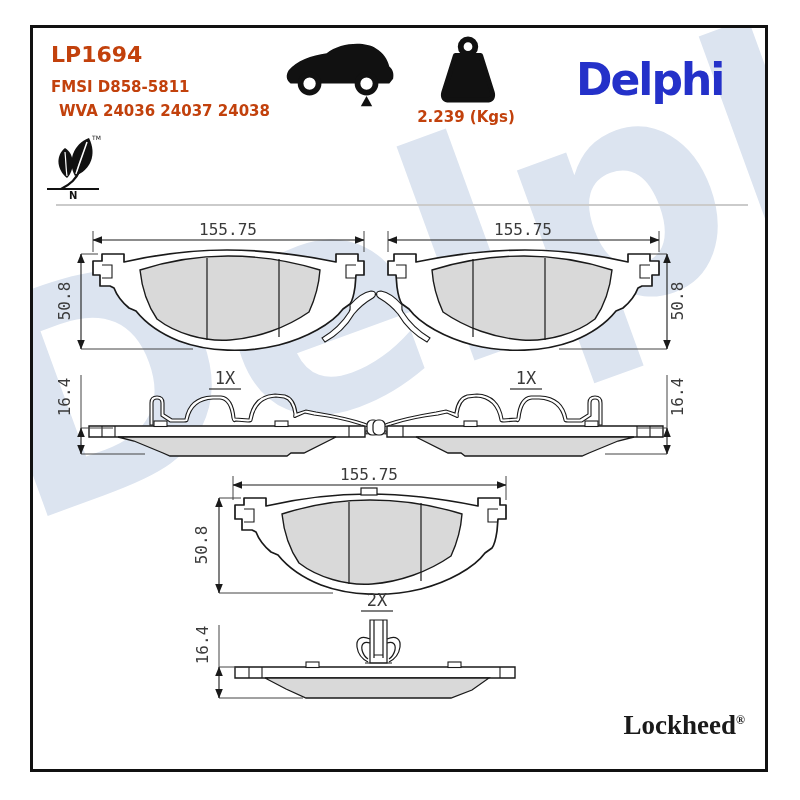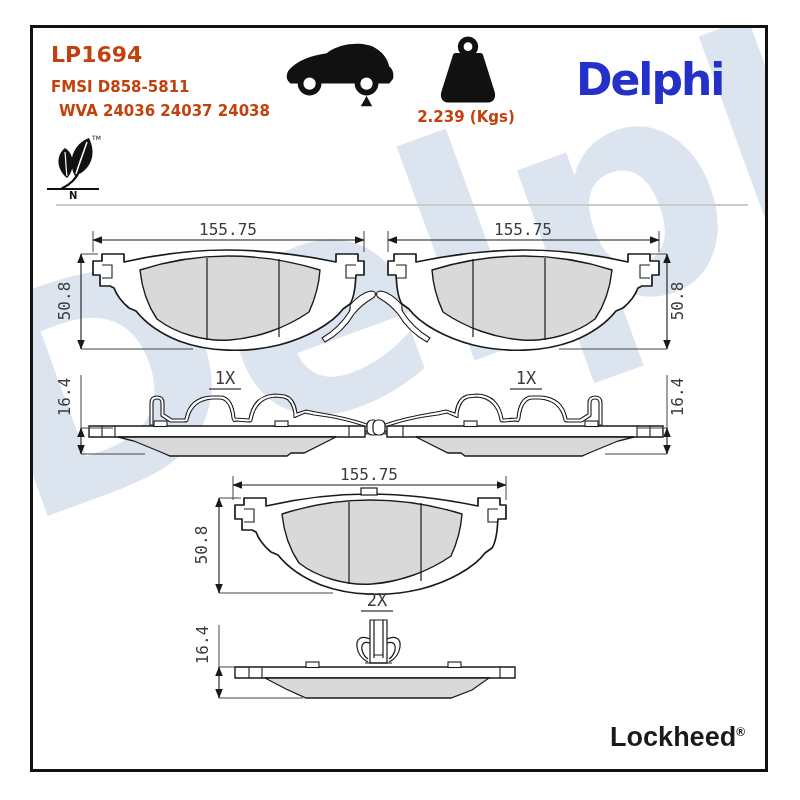--- a/index.html
+++ b/index.html
@@ -13,21 +13,21 @@
   .part{left:18px;top:14px;font-size:22px;font-weight:bold;}
   .fmsi{left:18px;top:50px;font-size:15px;font-weight:bold;}
   .wva{left:26px;top:74px;font-size:15px;font-weight:bold;}
   .caricon{left:250px;top:8px;}
   .wticon{left:400px;top:8px;}
   .wtlabel{left:383px;top:80px;width:100px;text-align:center;font-size:15px;font-weight:bold;}
   .brand{left:543px;top:26px;font-size:44px;font-weight:bold;color:#2431c9;letter-spacing:-2px;}
   .ecoicon{left:12px;top:104px;}
   .approval{left:66px;top:146px;font-size:16px;font-weight:bold;}
   .separator{position:absolute;left:23px;top:176px;width:692px;height:2px;background:#cbcbcb;z-index:3;}
-  .footer{position:absolute;right:20px;bottom:16px;z-index:3;font-family:Liberation Sans, sans-serif;
+  .footer{position:absolute;right:20px;bottom:28px;z-index:3;font-family:Liberation Serif, serif;
           font-weight:bold;font-size:27px;color:#1a1a1a;}
   .footer sup{font-size:12px;}
   svg text.dimlbl{font-family:"DejaVu Sans Mono","Liberation Mono",monospace;font-size:16px;fill:#3a3a3a;}
   svg text.qtylbl{font-family:"DejaVu Sans Mono","Liberation Mono",monospace;font-size:17px;fill:#3a3a3a;}
 </style>
 </head>
 <body>
 
 <div class="frame">
 

